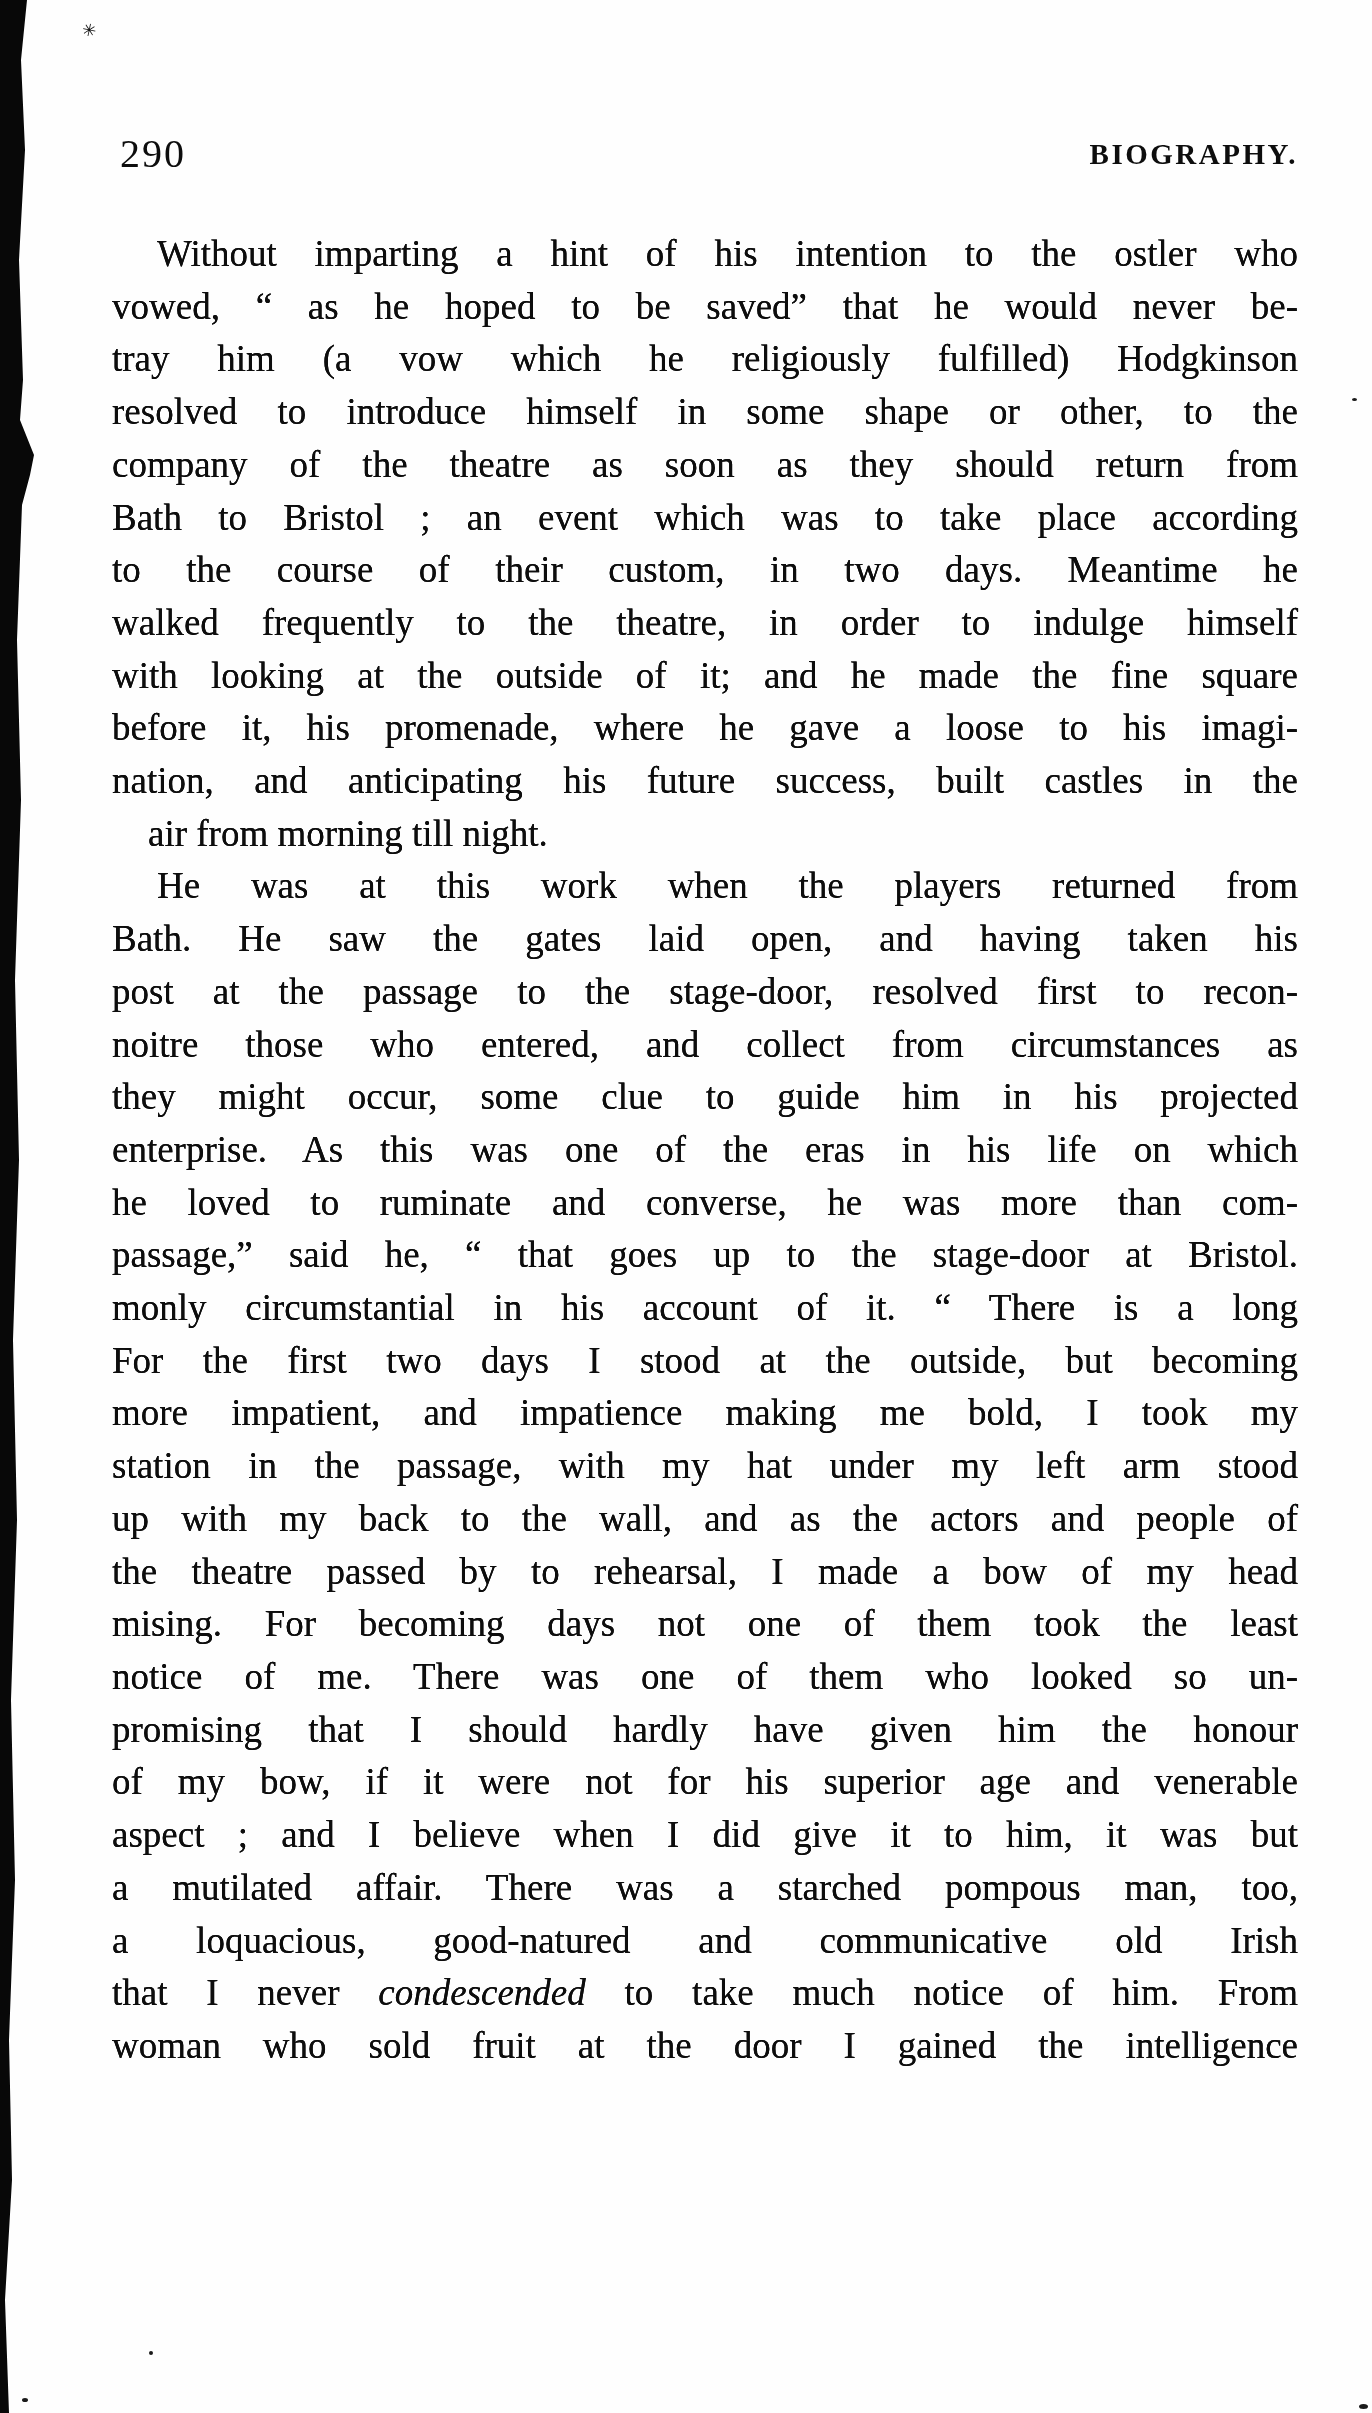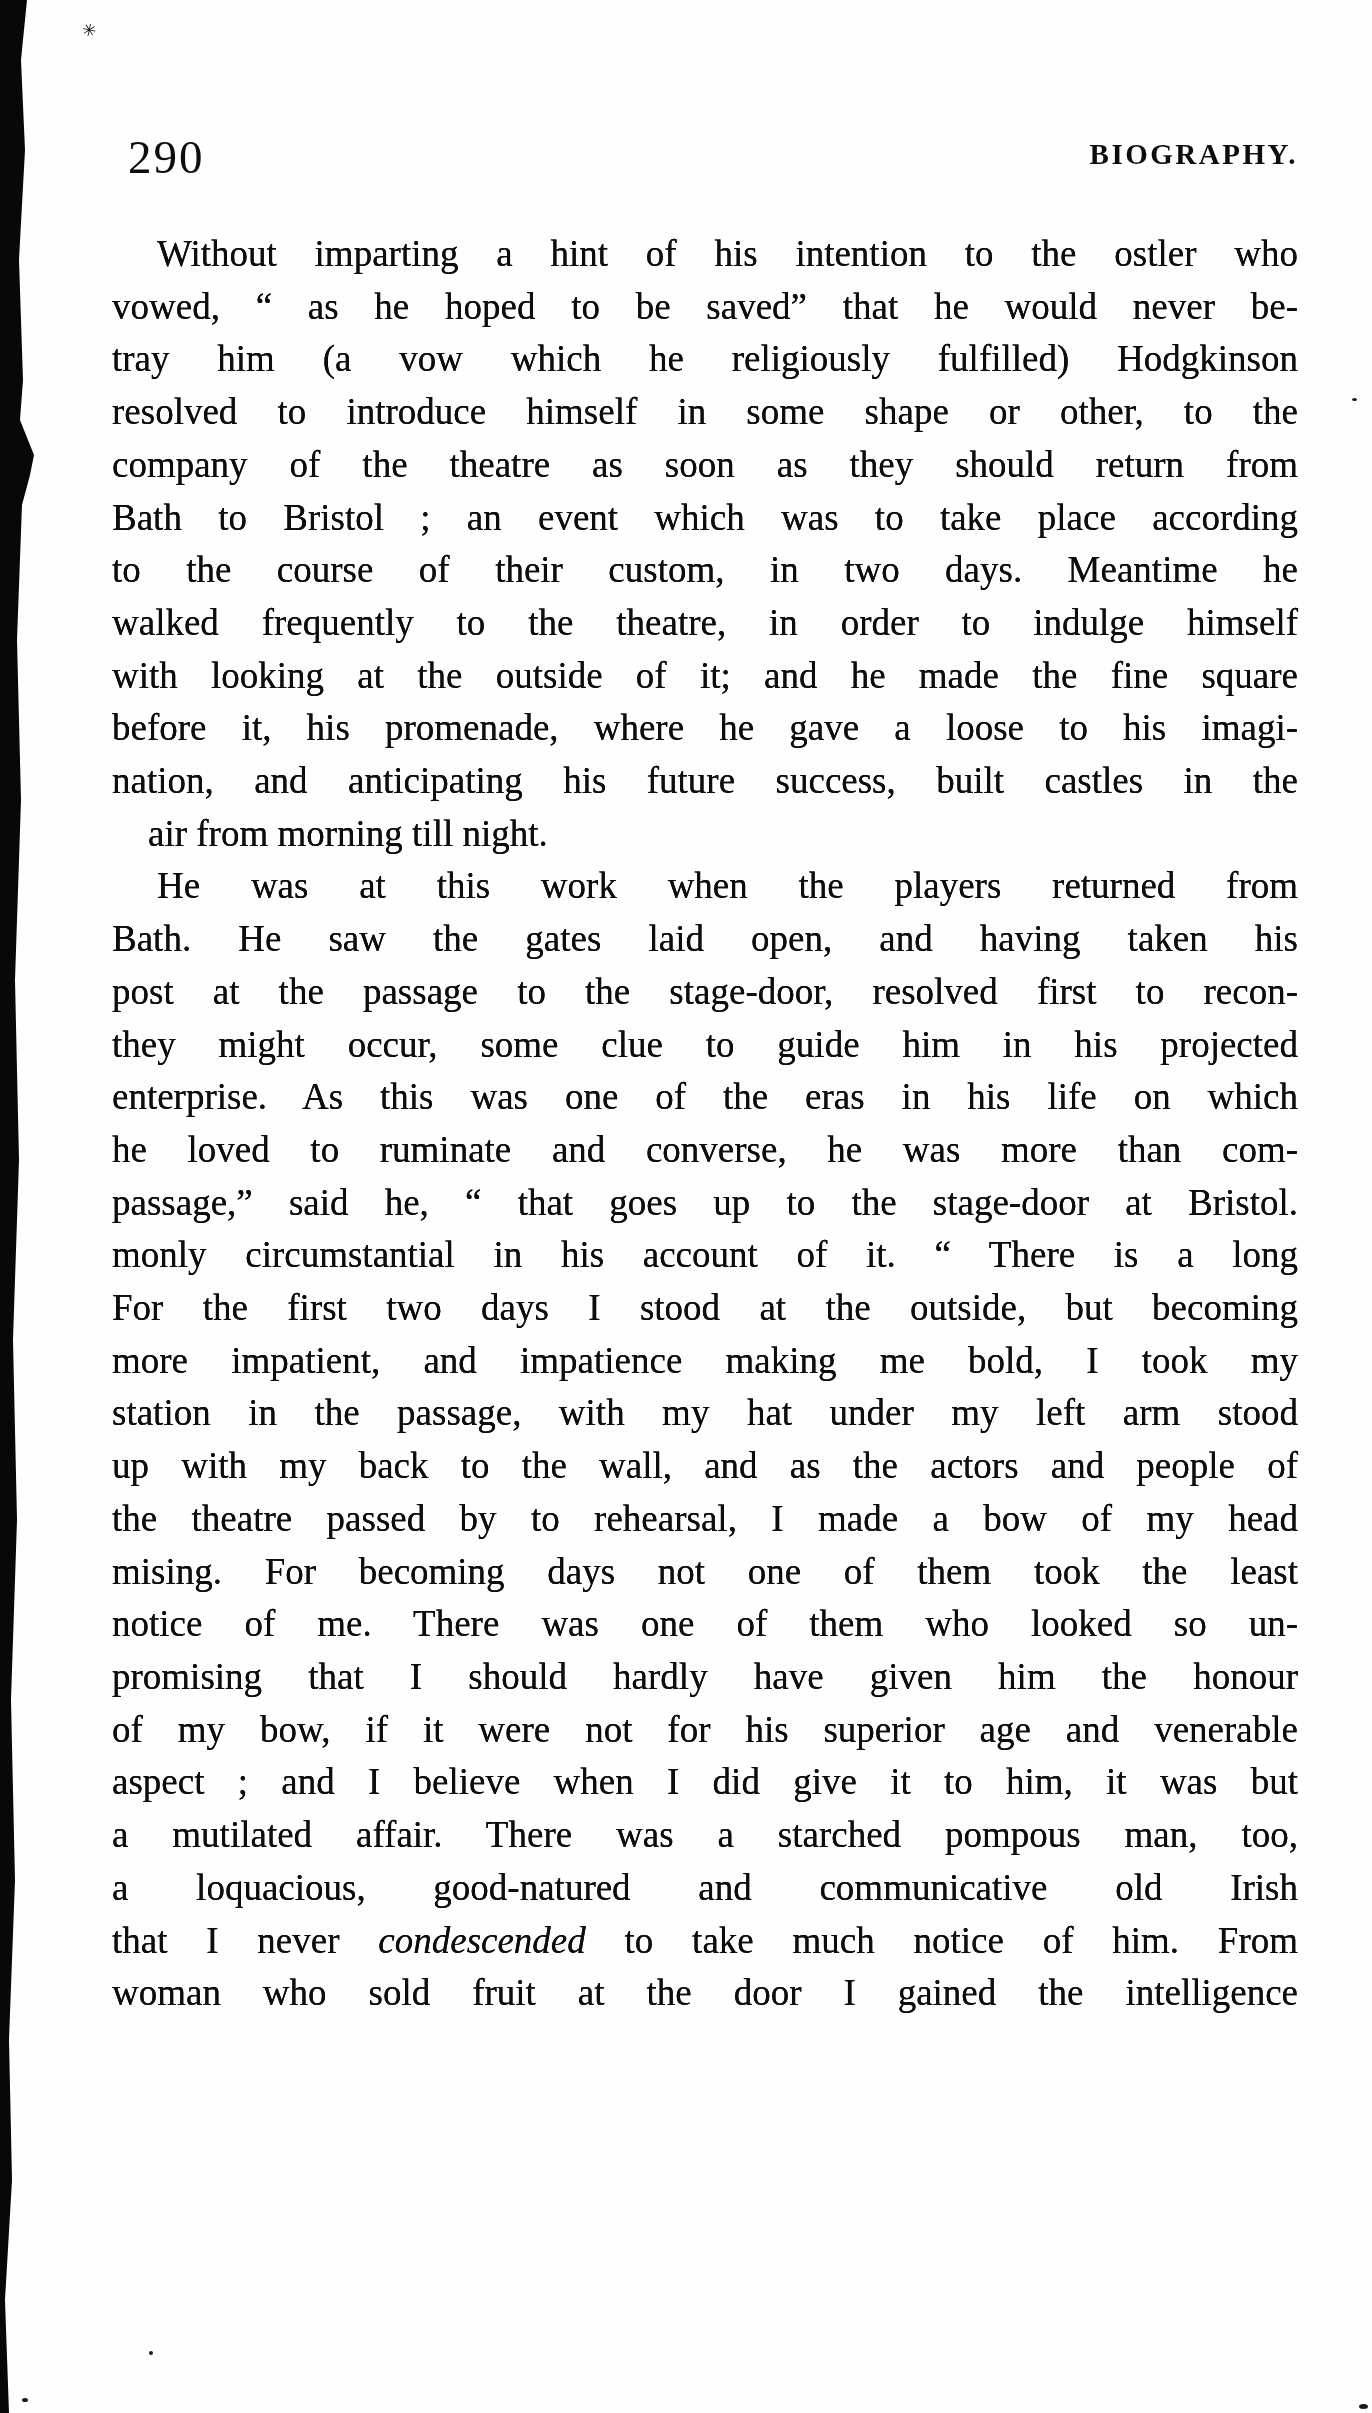--- a/index.html
+++ b/index.html
@@ -46,22 +46,22 @@
   .speck.s3 { left: 1359px; top: 2404px; width: 9px; height: 5px; }
   .speck.s4 { left: 22px;  top: 2398px; width: 6px; height: 4px; }
 
   .header {
     position: absolute;
     left: 112px; right: 74px; top: 130px;
     height: 52px;
   }
   .page-number {
     position: absolute;
-    left: 16px; top: 0;
-    font-size: 47px;
+    left: 8px; top: 0;
+    font-size: 40px;
     letter-spacing: 2px;
   }
   .running-title {
     position: absolute;
     left: 0; right: 0; top: 8px;
     text-align: right;
     font-size: 29px;
     letter-spacing: 2.5px;
     font-weight: bold;
   }
@@ -112,20 +112,21 @@
         <div class="line">walked frequently to the theatre, in order to indulge himself</div>
         <div class="line">with looking at the outside of it; and he made the fine square</div>
         <div class="line">before it, his promenade, where he gave a loose to his imagi-</div>
         <div class="line">nation, and anticipating his future success, built castles in the</div>
         <div class="line no-justify">air from morning till night.</div>
       </div>
       <div class="paragraph">
         <div class="line indent">He was at this work when the players returned from</div>
         <div class="line">Bath. He saw the gates laid open, and having taken his</div>
         <div class="line">post at the passage to the stage-door, resolved first to recon-</div>
+        <div class="line">noitre those who entered, and collect from circumstances as</div>
         <div class="line">they might occur, some clue to guide him in his projected</div>
         <div class="line">enterprise. As this was one of the eras in his life on which</div>
         <div class="line">he loved to ruminate and converse, he was more than com-</div>
         <div class="line">passage,” said he, “ that goes up to the stage-door at Bristol.</div>
         <div class="line">monly circumstantial in his account of it. “ There is a long</div>
         <div class="line">For the first two days I stood at the outside, but becoming</div>
         <div class="line">more impatient, and impatience making me bold, I took my</div>
         <div class="line">station in the passage, with my hat under my left arm stood</div>
         <div class="line">up with my back to the wall, and as the actors and people of</div>
         <div class="line">the theatre passed by to rehearsal, I made a bow of my head</div>

